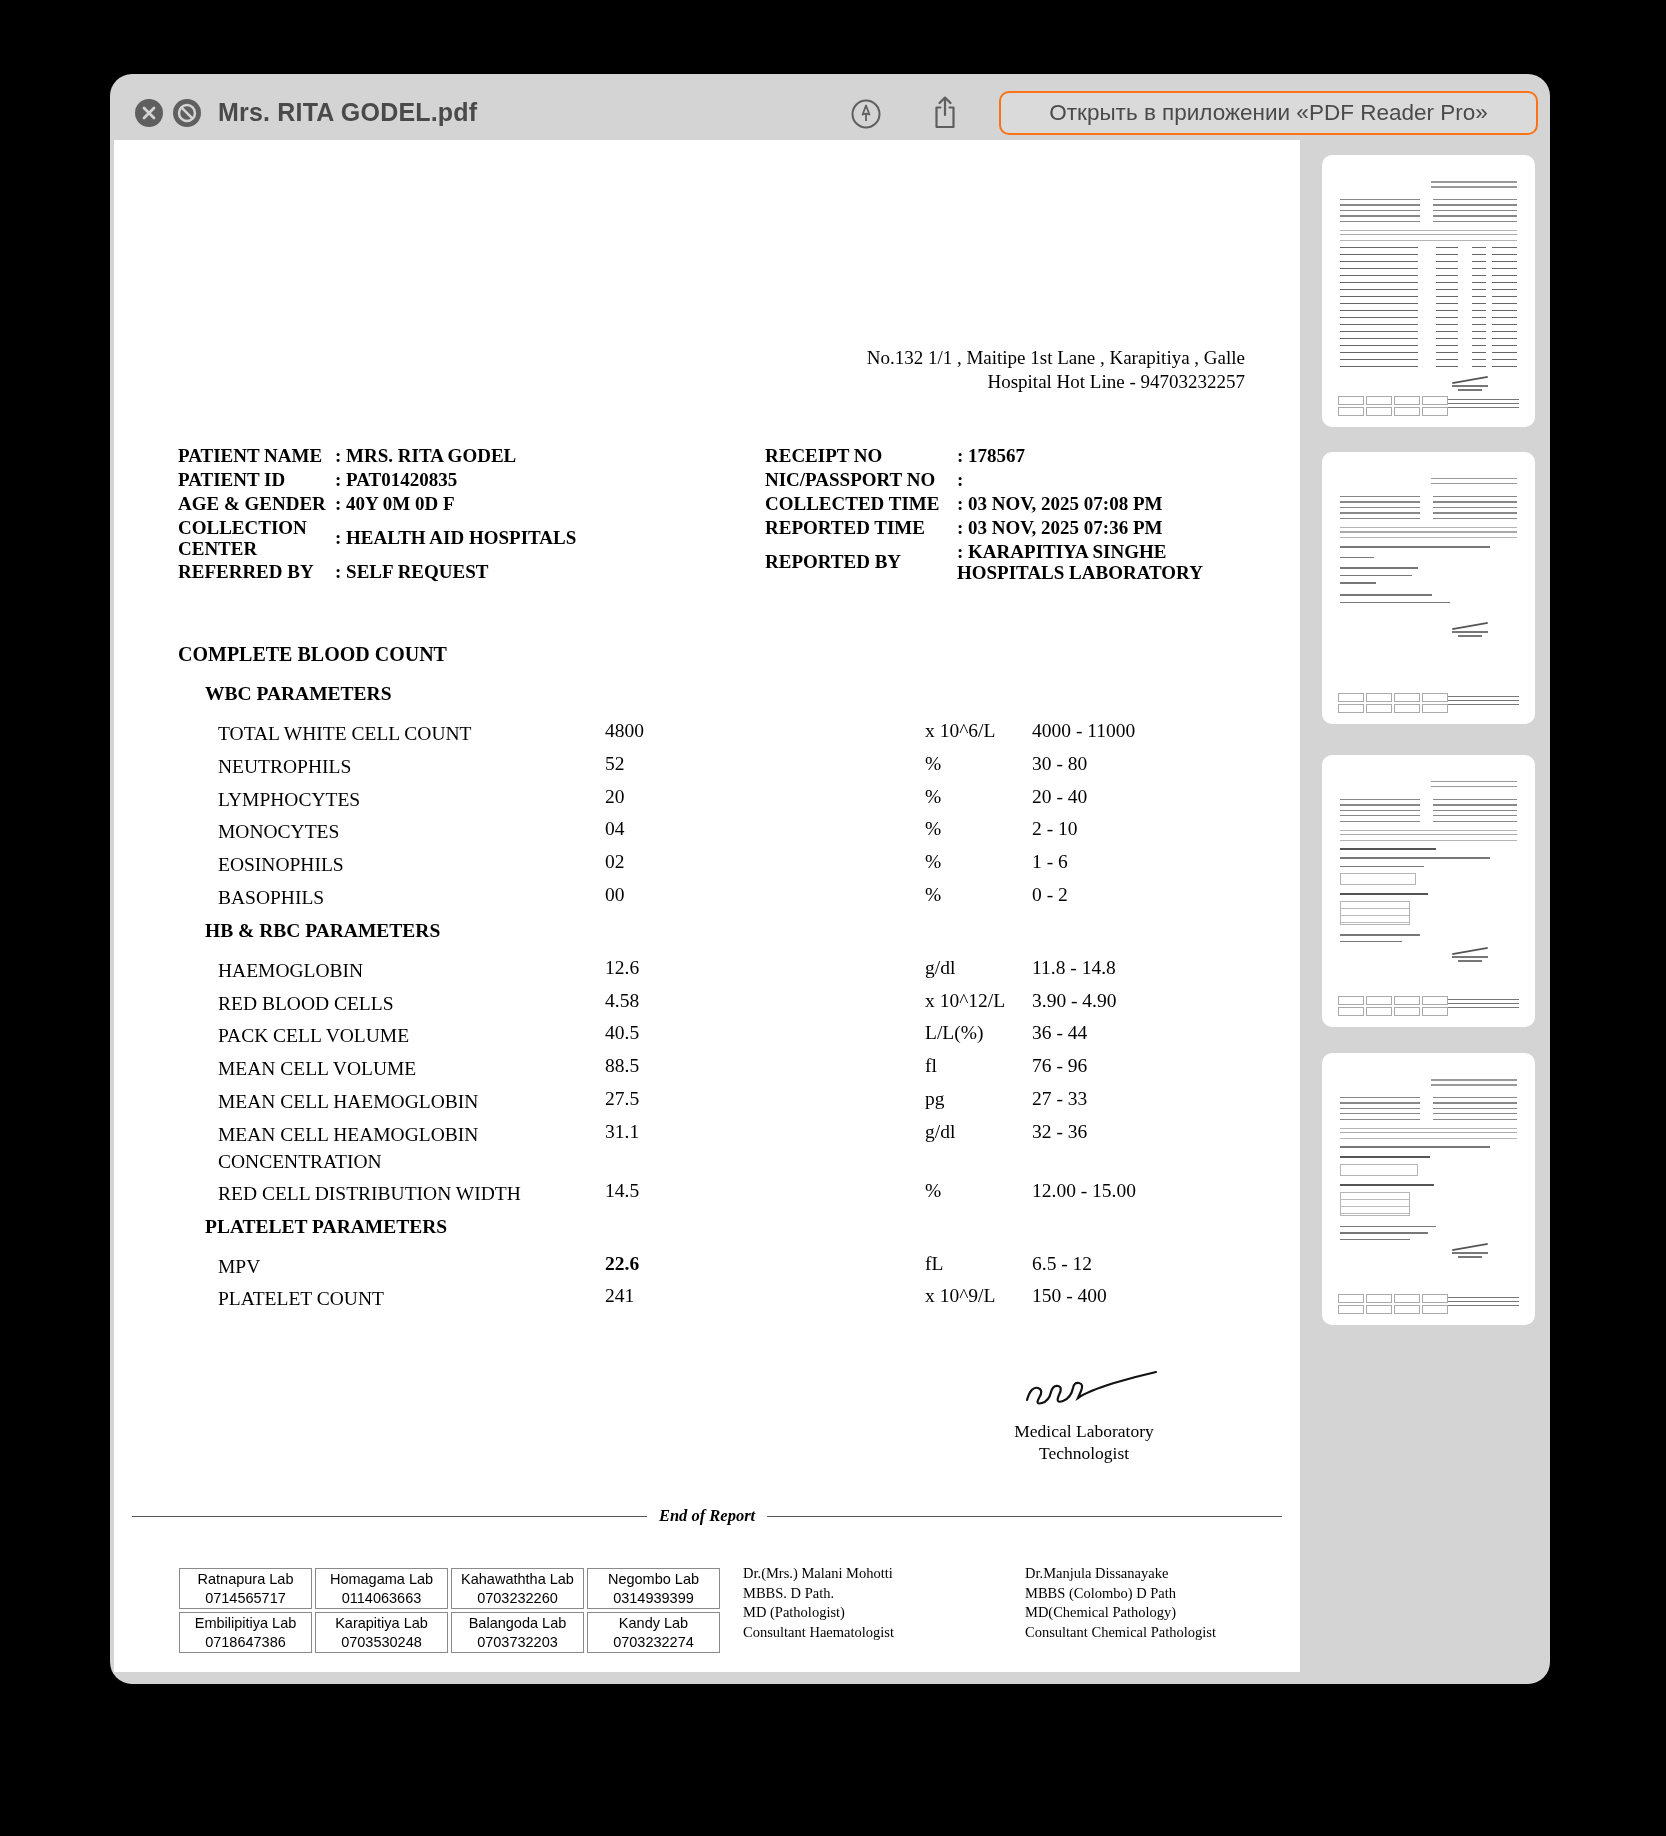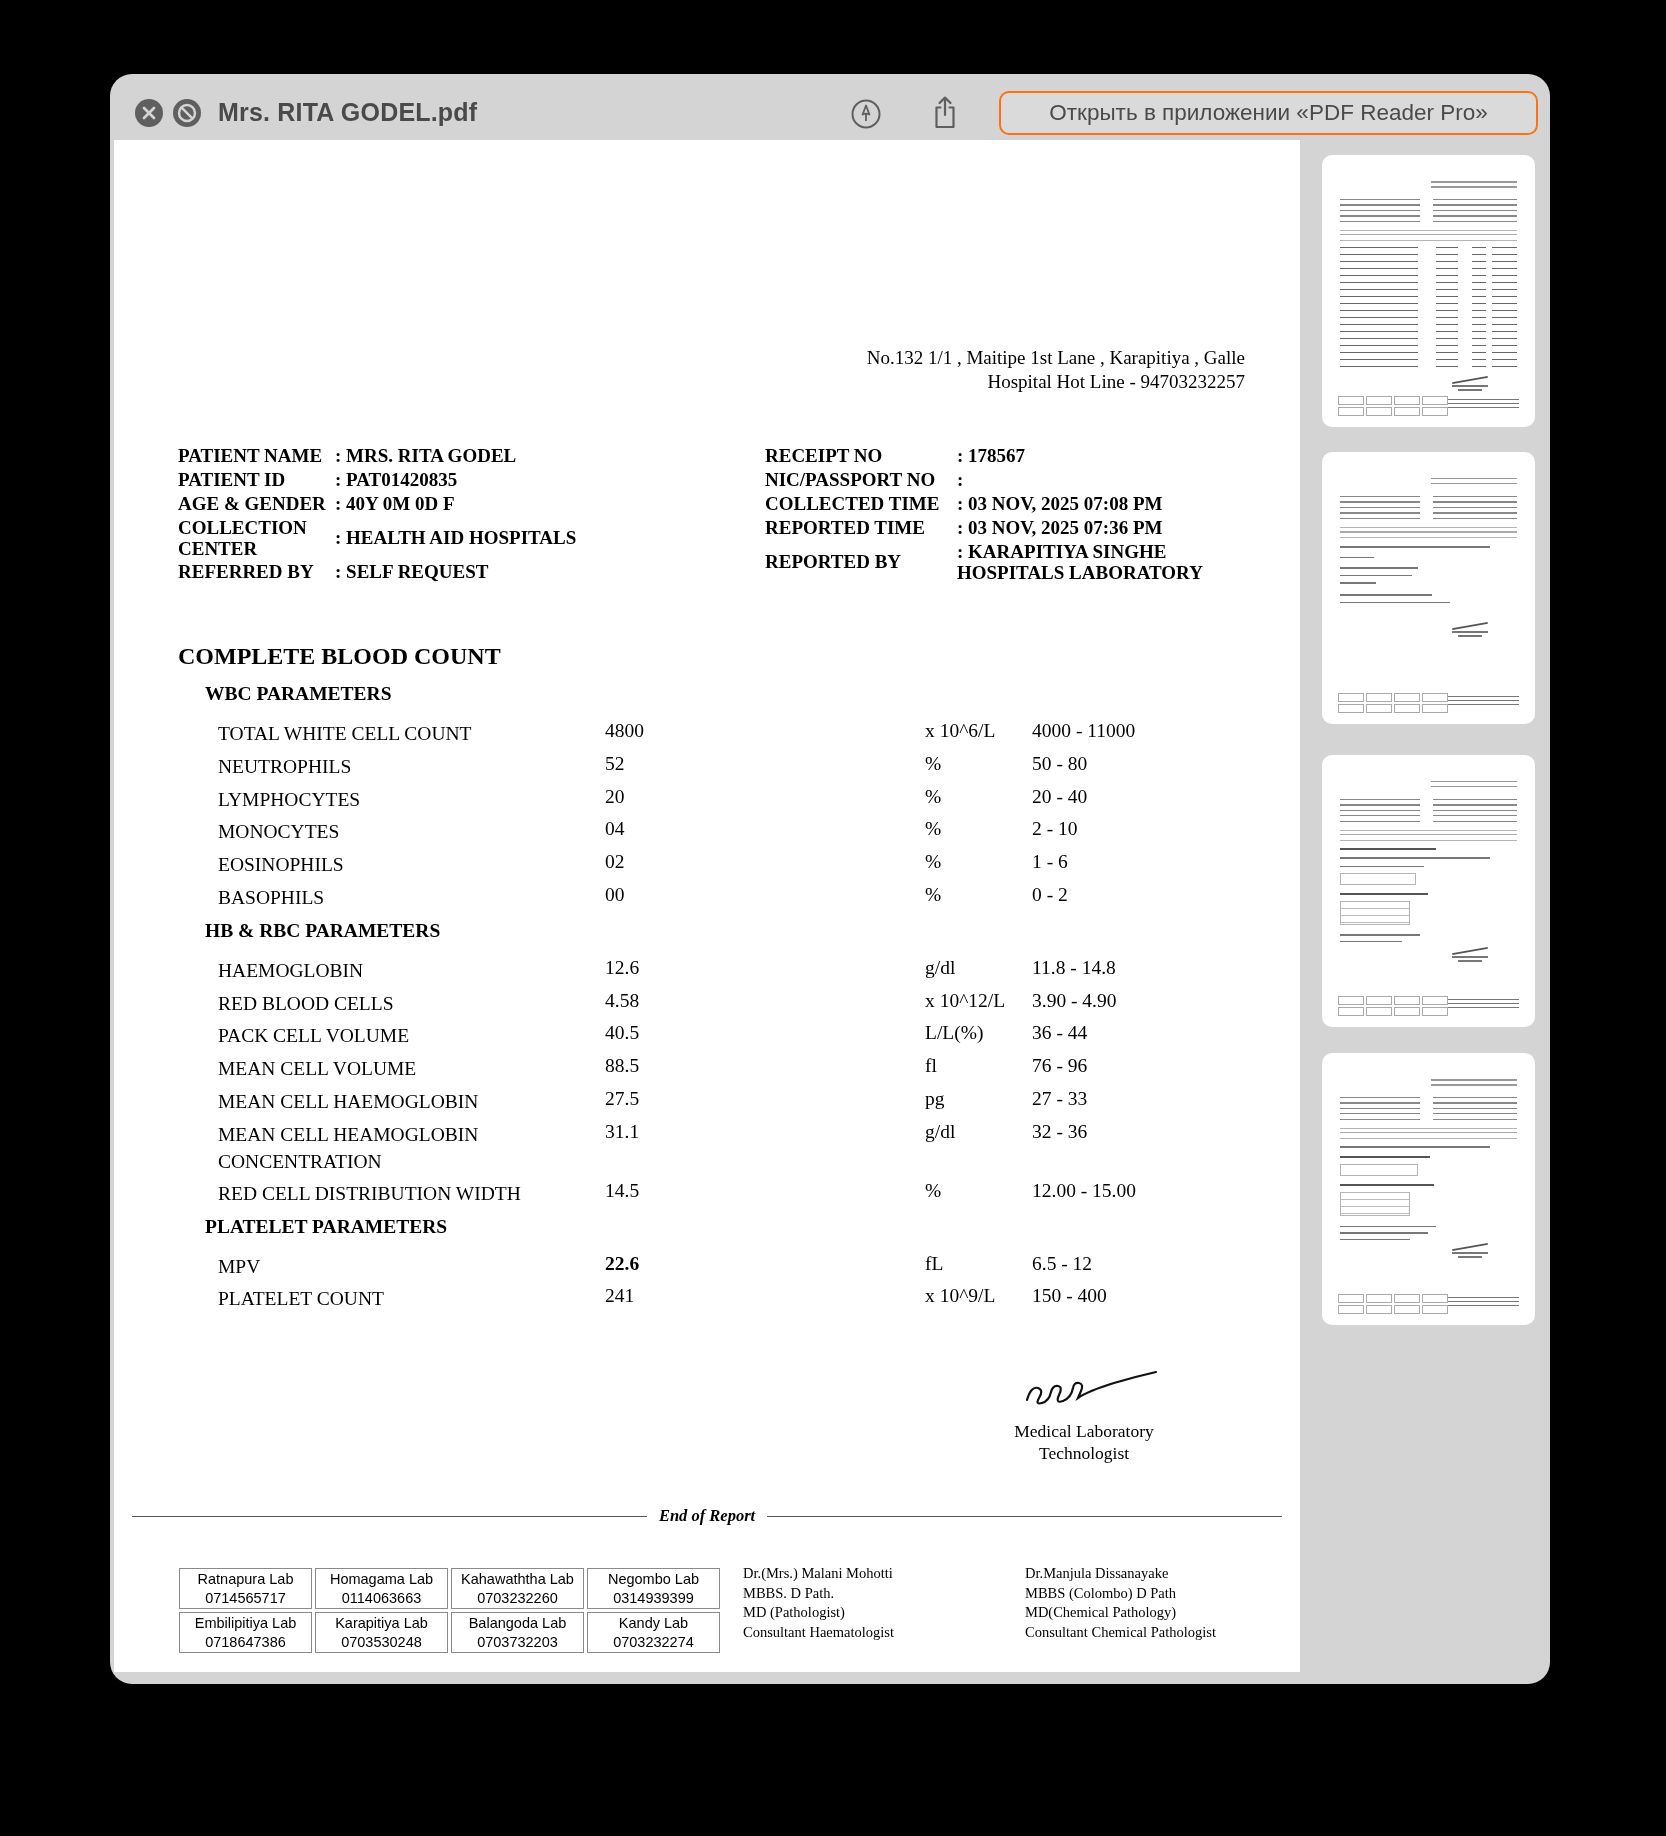--- a/index.html
+++ b/index.html
@@ -31,21 +31,21 @@
   .prow.tall{height:44px;align-items:center;line-height:21.5px;}
   .pcol-left .plabel{width:157px;flex:none;}
   .pcol-right .plabel{width:192px;flex:none;}
   .pvalue{flex:1;}
   .thead{position:absolute;left:64px;right:55px;top:447px;height:37px;
          border-top:1px solid #777;border-bottom:1px solid #777;}
   .thead span{position:absolute;top:7px;font-size:20px;font-weight:bold;color:#8d8d8d;
               display:inline-block;transform:scaleX(.88);transform-origin:left;white-space:nowrap;}
   .th-test{left:0;}  .th-res{left:427px;} .th-unit{left:747px;} .th-range{left:854px;}
   .tbody{position:absolute;left:64px;right:55px;top:503px;font-size:19.5px;}
-  .t-title{height:37px;font-weight:bold;font-size:24px;}
+  .t-title{height:37px;font-weight:bold;font-size:20px;}
   .t-sec{height:40px;padding:3px 0 0 27px;font-weight:bold;box-sizing:border-box;}
   .trow{position:relative;height:32.8px;}
   .trow.tall2{height:59px;}
   .c-test{position:absolute;left:40px;width:380px;line-height:27px;}
   .c-res{position:absolute;left:427px;}
   .c-unit{position:absolute;left:747px;}
   .c-range{position:absolute;left:854px;}
   .bold{font-weight:bold;}
   .sig{position:absolute;left:830px;top:1228px;width:280px;text-align:center;}
   .sig-caption{font-size:17.5px;line-height:22px;}
@@ -192,21 +192,21 @@
       <div class="trow">
           <span class="c-test">TOTAL WHITE CELL COUNT</span>
           <span class="c-res">4800</span>
           <span class="c-unit">x 10^6/L</span>
           <span class="c-range">4000 - 11000</span>
         </div>
       <div class="trow">
           <span class="c-test">NEUTROPHILS</span>
           <span class="c-res">52</span>
           <span class="c-unit">%</span>
-          <span class="c-range">50 - 80</span>
+          <span class="c-range">30 - 80</span>
         </div>
       <div class="trow">
           <span class="c-test">LYMPHOCYTES</span>
           <span class="c-res">20</span>
           <span class="c-unit">%</span>
           <span class="c-range">20 - 40</span>
         </div>
       <div class="trow">
           <span class="c-test">MONOCYTES</span>
           <span class="c-res">04</span>

